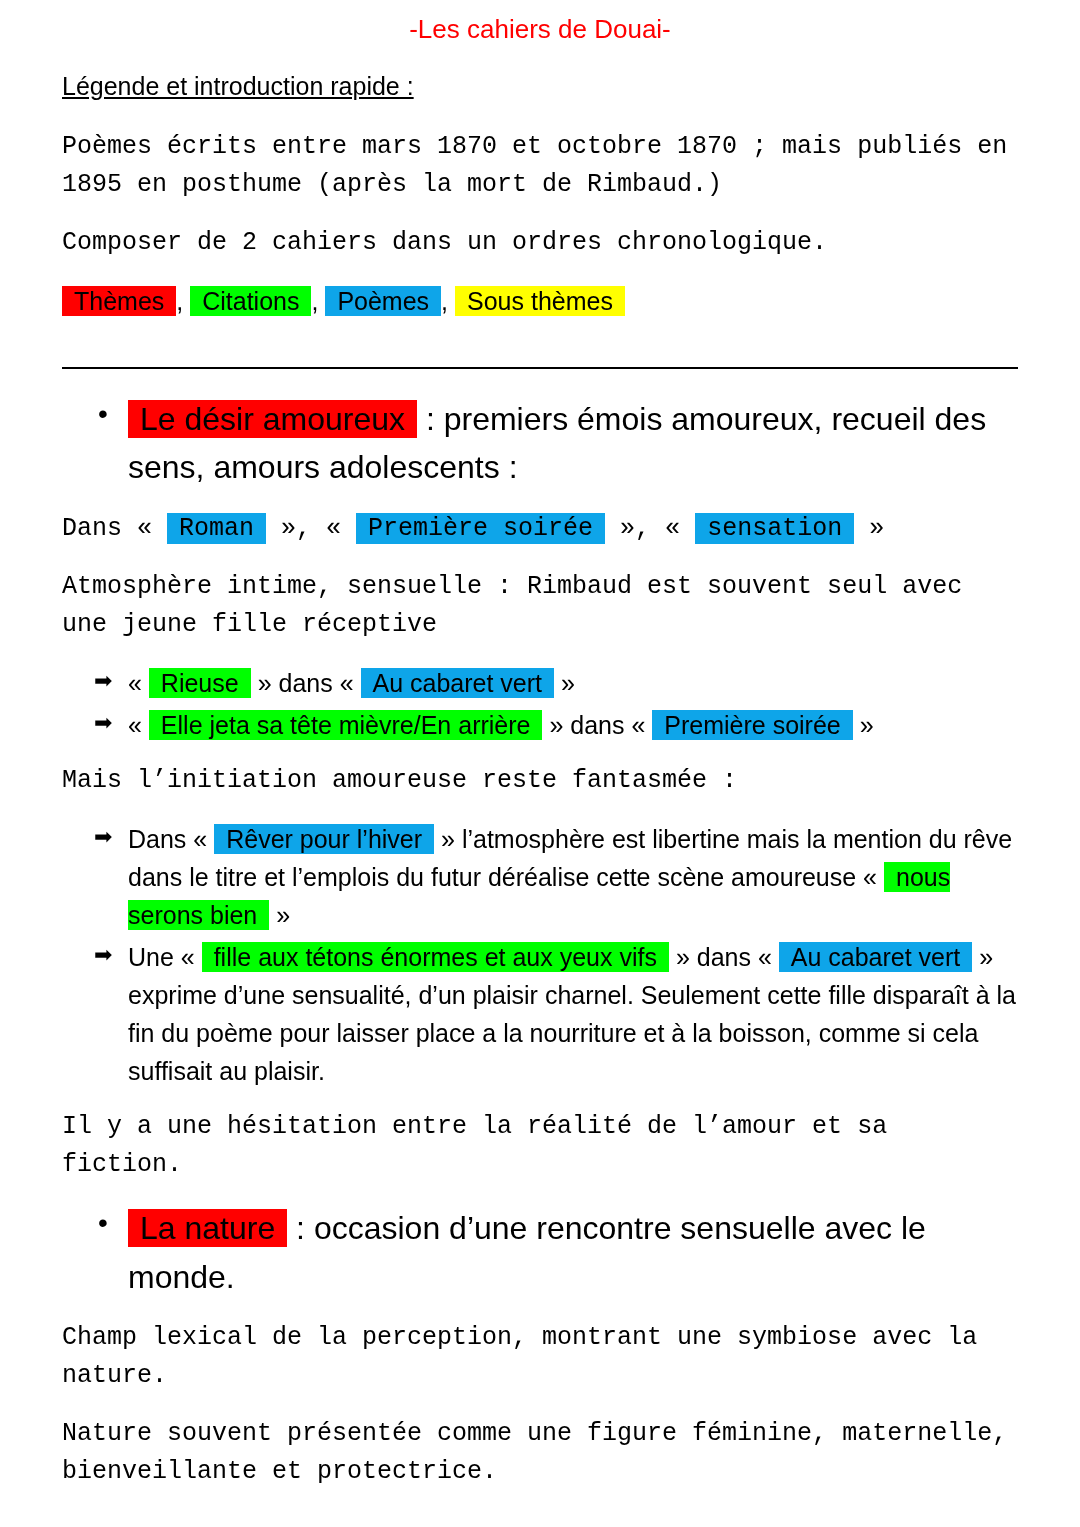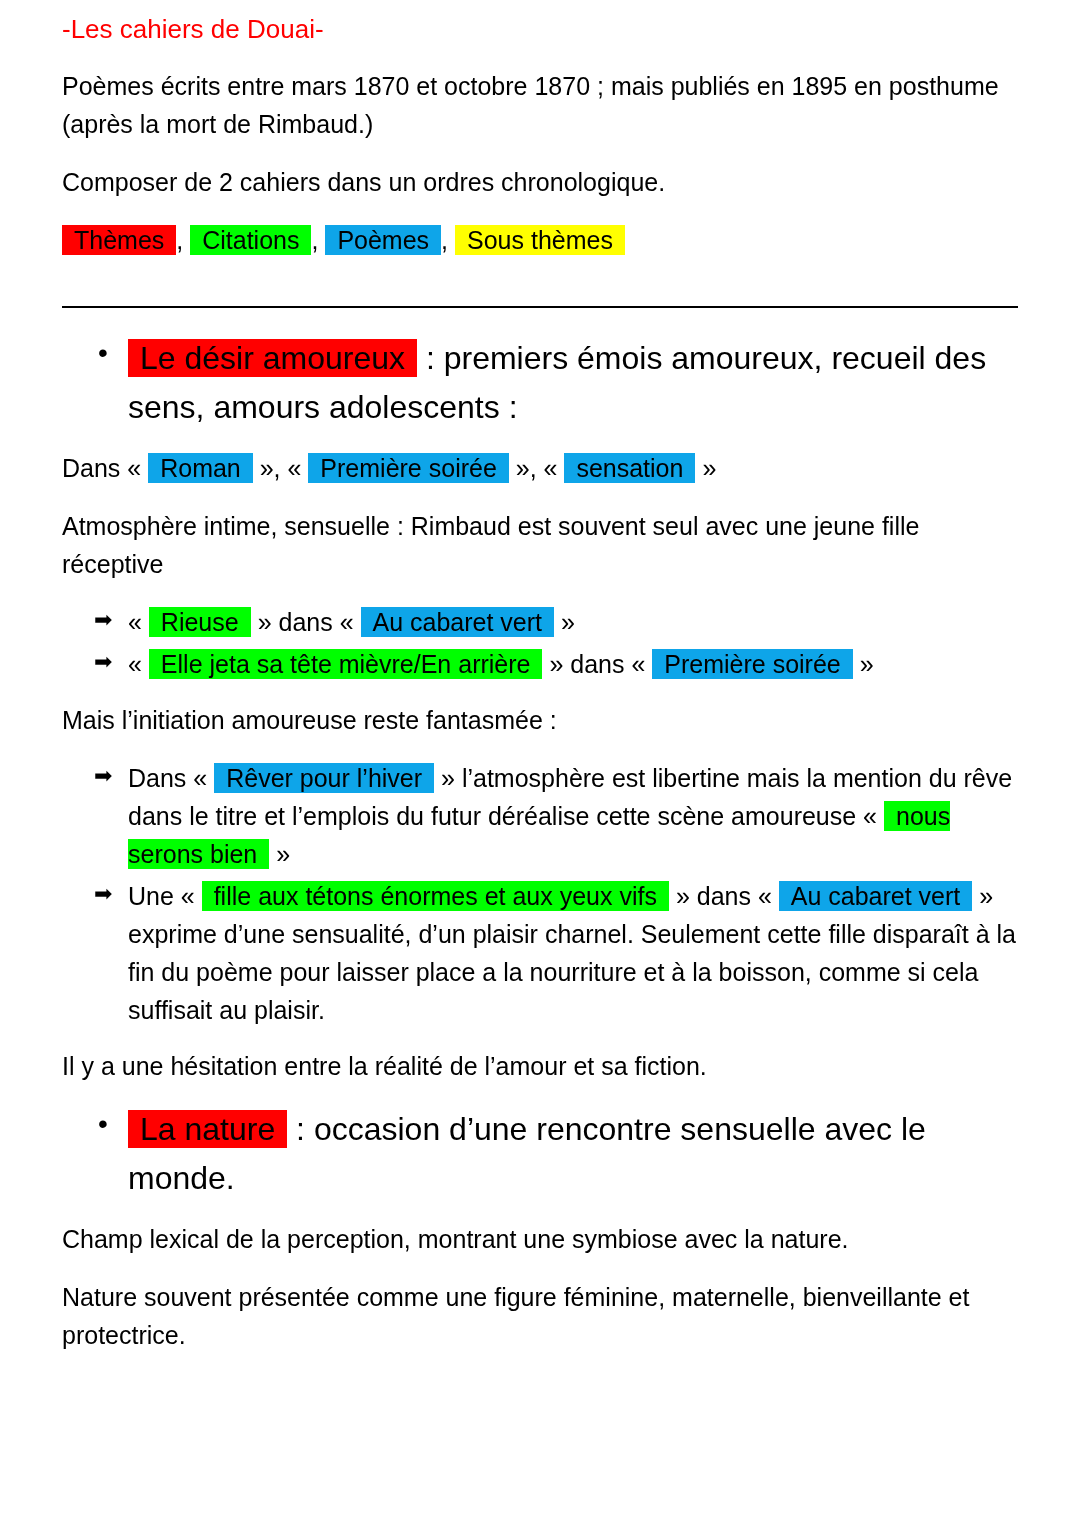--- a/index.html
+++ b/index.html
@@ -17,34 +17,36 @@
     line-height: 1.55;
   }
   .page {
     width: 1080px;
     min-height: 1527px;
     box-sizing: border-box;
     padding: 10px 62px 40px 62px;
     position: relative;
   }
   .doc-title {
+    text-align: center;
     color: #ff0000;
     font-size: 26px;
     margin: 4px 0 22px 0;
     line-height: 1.2;
   }
   .section-heading {
     text-decoration: underline;
     font-size: 25px;
     margin: 0 0 22px 0;
   }
   p.para {
     margin: 0 0 20px 0;
     font-size: 25px;
     line-height: 1.52;
+    font-family: Liberation Mono, monospace;
   }
   .legend-line {
     margin: 0 0 18px 0;
     font-size: 25px;
   }
   hr.rule {
     border: none;
     border-top: 2px solid #000;
     margin: 46px 0 26px 0;
     width: 100%;
@@ -93,20 +95,21 @@
   .hl-yellow { background: #ffff00; }
   .hl { padding: 1px 12px; }
 </style>
 </head>
 <body>
 
 <div class="page">
 
   <div class="doc-title">-Les cahiers de Douai-</div>
 
+  <div class="section-heading">Légende et introduction rapide :</div>
 
   <p class="para">Poèmes écrits entre mars 1870 et octobre 1870 ; mais publiés en 1895 en posthume (après la mort de Rimbaud.)</p>
 
   <p class="para">Composer de 2 cahiers dans un ordres chronologique.</p>
 
   <div class="legend-line"><span class="hl hl-red">Thèmes</span><span>, </span><span class="hl hl-green">Citations</span><span>, </span><span class="hl hl-magenta">Poèmes</span><span>, </span><span class="hl hl-yellow">Sous thèmes</span></div>
 
   <hr class="rule">
 
 

